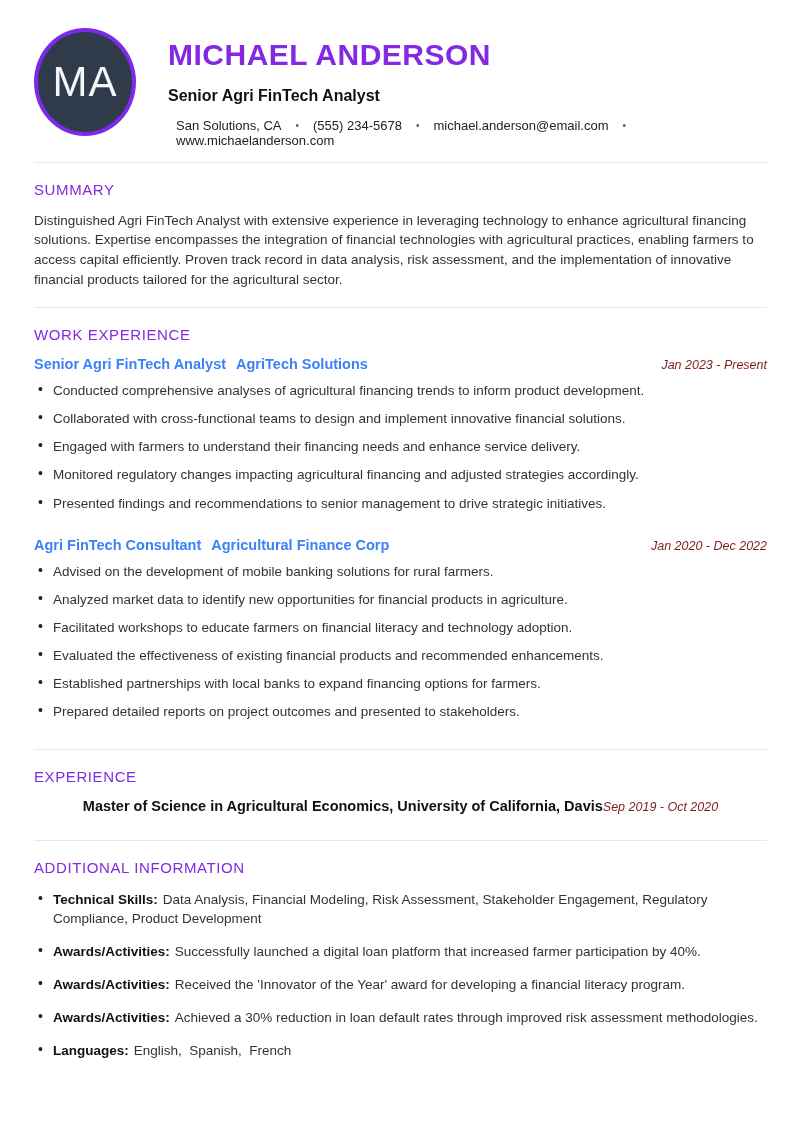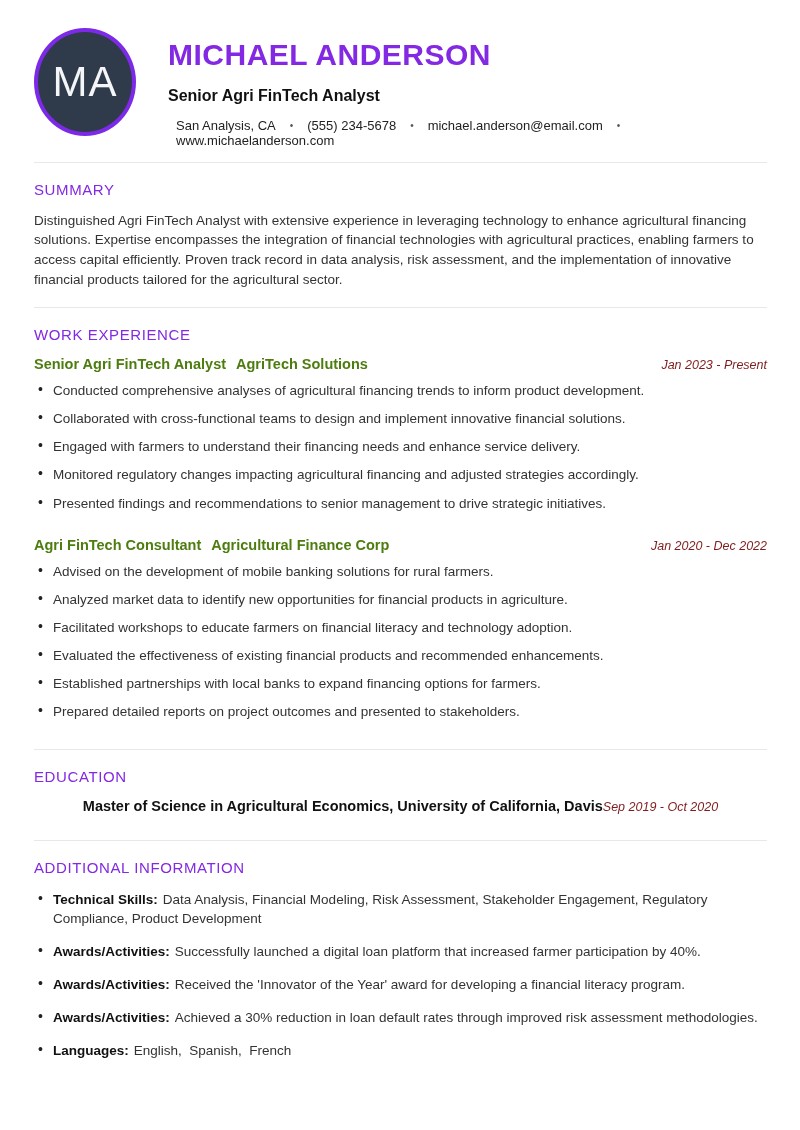--- a/index.html
+++ b/index.html
@@ -101,21 +101,21 @@
   }
 
   
   .job{margin-bottom:24px;}
   .job-header{
     display:flex;
     justify-content:space-between;
     align-items:baseline;
     margin-bottom:4px;
   }
-  .job-title-line{font-size:14.5px;font-weight:700;color:#4d7c0f;}
+  .job-title-line{font-size:14.5px;font-weight:700;color:#3b82f6;}
   .job-title-line .company{margin-left:10px;}
   .job-dates, .edu-dates{
     font-style:italic;
     font-size:12.5px;
     color:#7f1d1d;
     white-space:nowrap;
   }
   ul.bullets{list-style:none;}
   ul.bullets li{
     position:relative;
@@ -171,21 +171,21 @@
 <div class="page">
 
   <header class="header">
     <div class="avatar">
       <span>MA</span>
     </div>
     <div class="header-text">
       <h1 class="name">MICHAEL ANDERSON</h1>
       <div class="prof-title">Senior Agri FinTech Analyst</div>
       <div class="contact-row">
-        <span>San Analysis, CA</span>
+        <span>San Solutions, CA</span>
         <span class="sep">•</span>
         <span>(555) 234-5678</span>
         <span class="sep">•</span>
         <span>michael.anderson@email.com</span>
         <span class="sep">•</span>
         <span>www.michaelanderson.com</span>
       </div>
     </div>
   </header>
 
@@ -231,21 +231,21 @@
         <li>Evaluated the effectiveness of existing financial products and recommended enhancements.</li>
         <li>Established partnerships with local banks to expand financing options for farmers.</li>
         <li>Prepared detailed reports on project outcomes and presented to stakeholders.</li>
       </ul>
     </div>
   </section>
 
   <hr class="section-divider">
 
   <section>
-    <h2 class="section-heading">EDUCATION</h2>
+    <h2 class="section-heading">EXPERIENCE</h2>
     <div class="edu-row">
       <span class="edu-degree">Master of Science in Agricultural Economics, University of California, Davis</span>
       <span class="edu-dates">Sep 2019 - Oct 2020</span>
     </div>
   </section>
 
   <hr class="section-divider">
 
   <section>
     <h2 class="section-heading">ADDITIONAL INFORMATION</h2>

